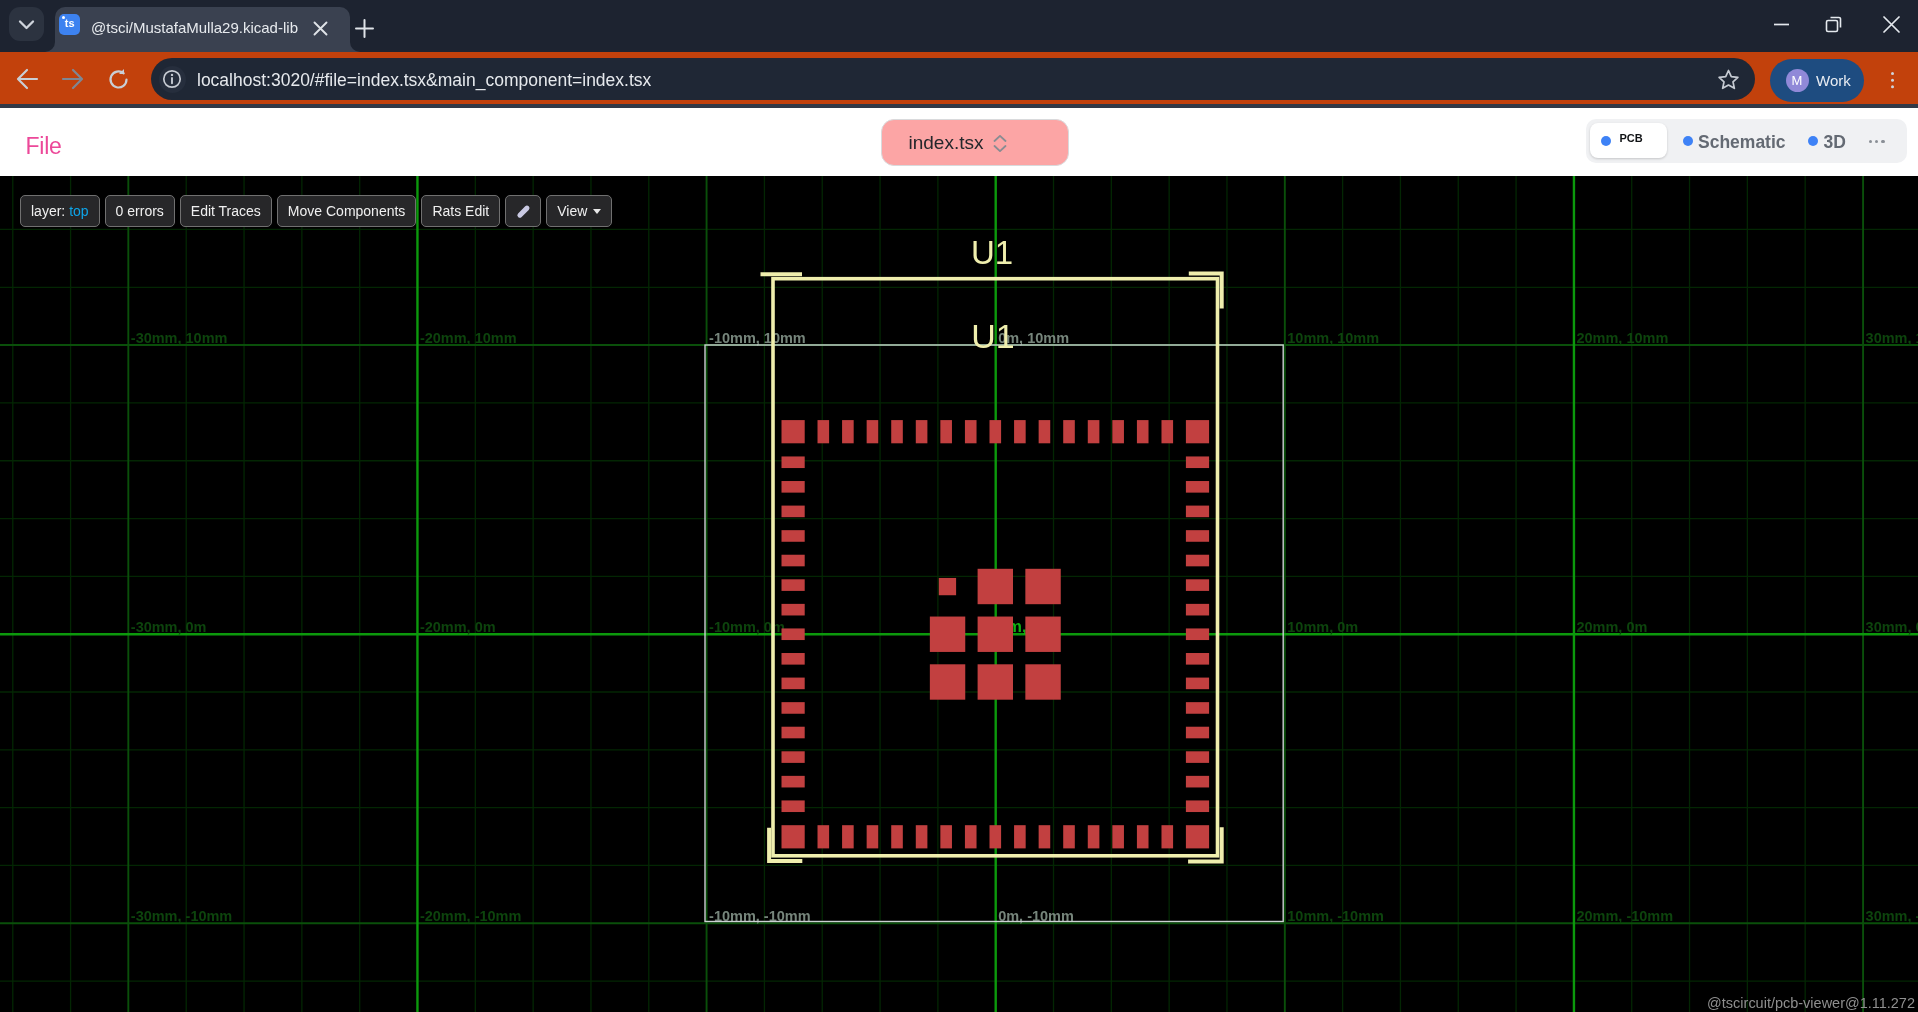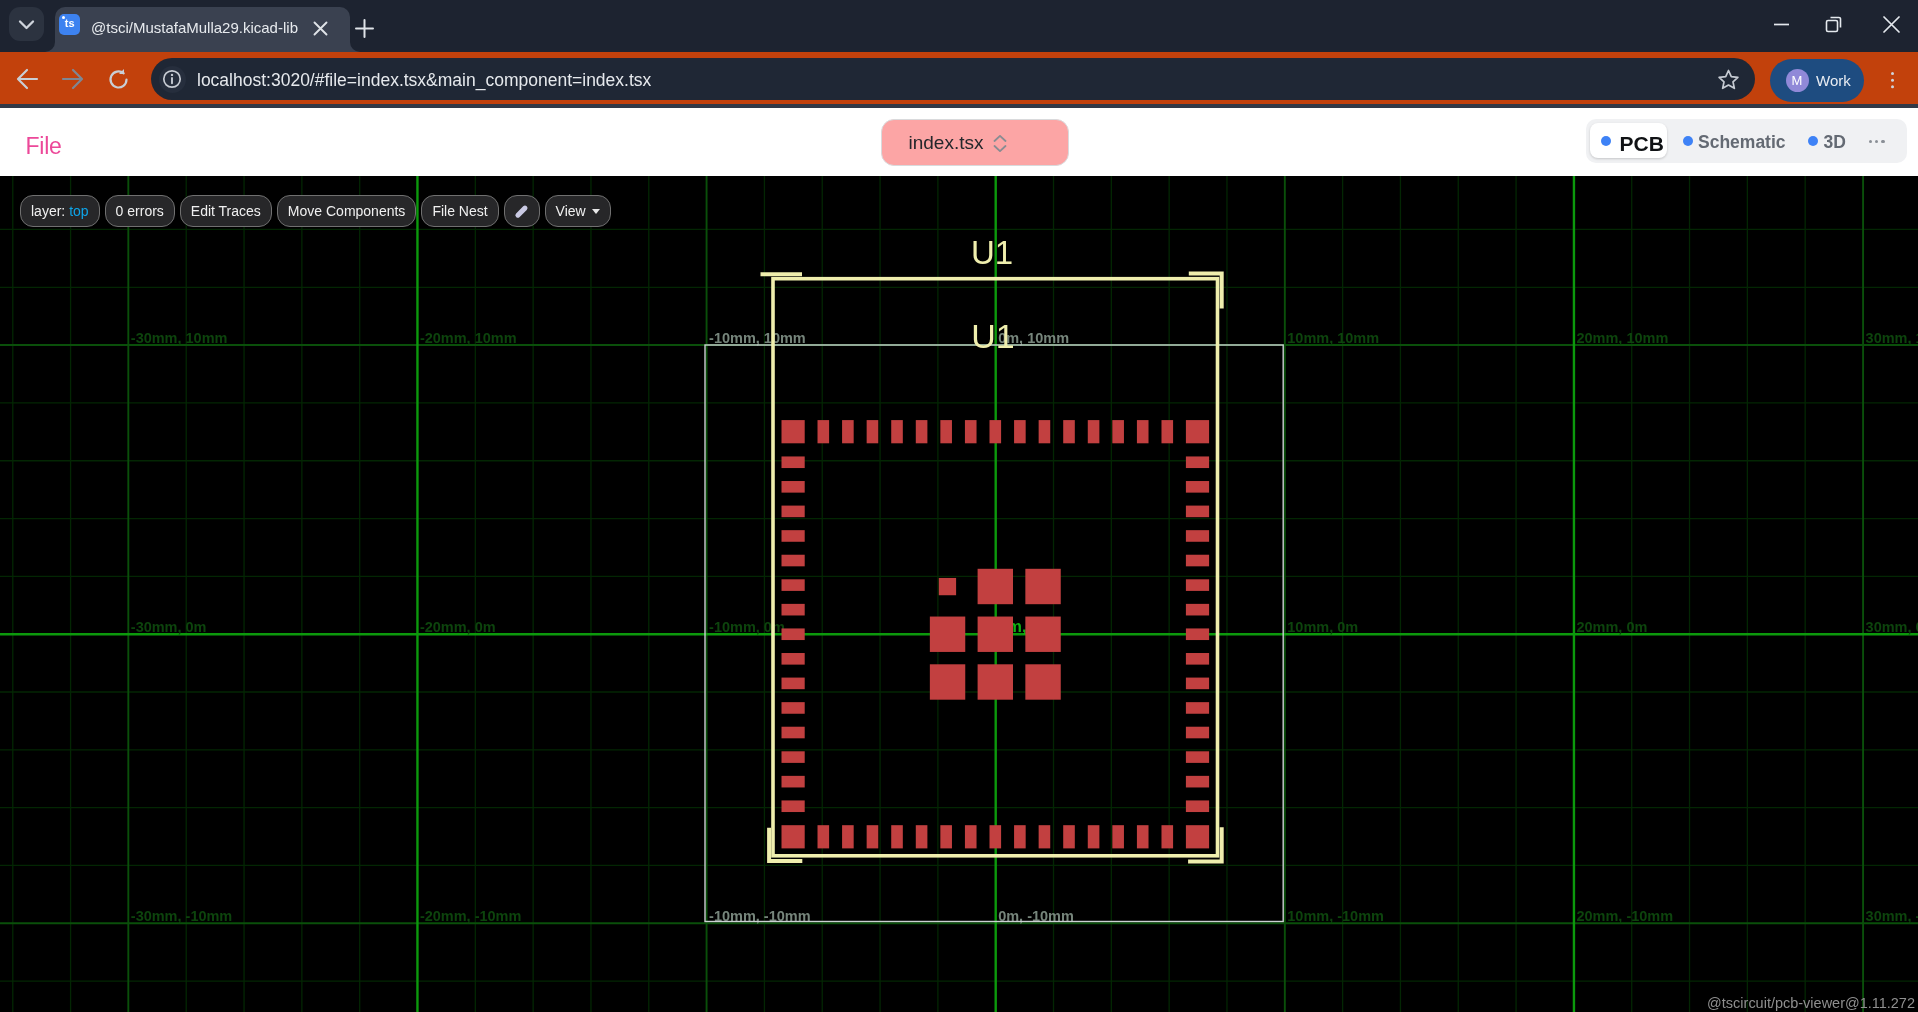--- a/index.html
+++ b/index.html
@@ -77,21 +77,21 @@
   <div class="abs" style="left:25.4px;top:25px;color:#ec4899;font-size:23px;font-weight:500;letter-spacing:-0.2px">File</div>
   <div class="abs" style="left:881px;top:10.9px;width:188px;height:47px;border:1.2px solid #d9dadc;border-radius:13px;background:#fca5a5">
     <div class="abs" style="left:0;top:11.5px;width:128px;text-align:center;color:#24272b;font-size:19px">index.tsx</div>
     <svg class="abs" style="left:110px;top:15px" width="16" height="17" viewBox="0 0 16 17">
         <path d="M2.5 6 L8 0.9 L13.5 6 M2.5 11 L8 16.1 L13.5 11" stroke="#888c92" stroke-width="1.8" fill="none" stroke-linecap="round" stroke-linejoin="round"></path>
       </svg>
   </div>
   <div class="abs" style="left:1586.2px;top:11px;width:320.8px;height:43.2px;border-radius:10px;background:#f0f1f3"></div>
   <div class="abs" style="left:1589.7px;top:14.5px;width:77.5px;height:35.3px;border-radius:8px;background:#fff;box-shadow:0 1px 2.5px rgba(0,0,0,.18)"></div>
   <div class="abs" style="left:1601.4px;top:32.7px;width:10px;height:10px;border-radius:50%;background:#3e82f6;transform:translateY(-50%)"></div>
-  <div class="abs" style="left:1619.5px;top:23.2px;color:#101215;font-size:21px;font-weight:bold">PCB</div>
+  <div class="abs" style="left:1619.5px;top:23.2px;color:#101215;font-size:11px;font-weight:bold">PCB</div>
   <div class="abs" style="left:1682.5px;top:32.7px;width:10px;height:10px;border-radius:50%;background:#3e82f6;transform:translateY(-50%)"></div>
   <div class="abs" style="left:1698px;top:23.2px;color:#646a73;font-size:17.5px;font-weight:600">Schematic</div>
   <div class="abs" style="left:1807.6px;top:32.7px;width:10px;height:10px;border-radius:50%;background:#3e82f6;transform:translateY(-50%)"></div>
   <div class="abs" style="left:1823.5px;top:23.2px;color:#646a73;font-size:17.5px;font-weight:600">3D</div>
   <div class="abs" style="left:1869px;top:31.2px;width:32px;height:4px">
     <div class="abs" style="left:0;top:0;width:3.2px;height:3.2px;border-radius:50%;background:#8a8f96"></div>
     <div class="abs" style="left:6.2px;top:0;width:3.2px;height:3.2px;border-radius:50%;background:#8a8f96"></div>
     <div class="abs" style="left:12.4px;top:0;width:3.2px;height:3.2px;border-radius:50%;background:#8a8f96"></div>
   </div>
 </div>
@@ -206,21 +206,21 @@
     <text x="992" y="87.7" fill="#efeead" font-family="Liberation Sans, sans-serif" font-size="33" text-anchor="middle">U1</text>
     <text x="993" y="171.7" fill="#efeead" font-family="Liberation Sans, sans-serif" font-size="34" text-anchor="middle">U1</text>
     <text x="1915" y="831.7" fill="#8f8f8f" font-family="Liberation Sans, sans-serif" font-size="14.5" text-anchor="end">@tscircuit/pcb-viewer@1.11.272</text>
   </svg>
 
 <div class="abs" style="left:20px;top:195px;display:flex;gap:5px">
   <div class="cbtn">layer:&nbsp;<span style="color:#0ea5e9">top</span></div>
   <div class="cbtn">0 errors</div>
   <div class="cbtn">Edit Traces</div>
   <div class="cbtn">Move Components</div>
-  <div class="cbtn">File Nest</div>
+  <div class="cbtn">Rats Edit</div>
   <div class="cbtn" style="width:36px;justify-content:center;padding:0">
       <div style="width:4.5px;height:15px;background:#c9c9e2;border-radius:2.5px;transform:rotate(45deg)"></div>
     </div>
   <div class="cbtn">View&nbsp;<span style="display:inline-block;width:0;height:0;border-left:4.5px solid transparent;border-right:4.5px solid transparent;border-top:5.5px solid #e8e8e8;margin-left:2px"></span></div>
 </div>
 <style>
-.cbtn{display:inline-flex;align-items:center;height:32px;padding:0 10px;background:#272729;border:1px solid #707070;border-radius:13px;color:#f0f0f0;font-size:14px;white-space:nowrap}
+.cbtn{display:inline-flex;align-items:center;height:32px;padding:0 10px;background:#272729;border:1px solid #707070;border-radius:5px;color:#f0f0f0;font-size:14px;white-space:nowrap}
 </style>
 
 </body></html>

